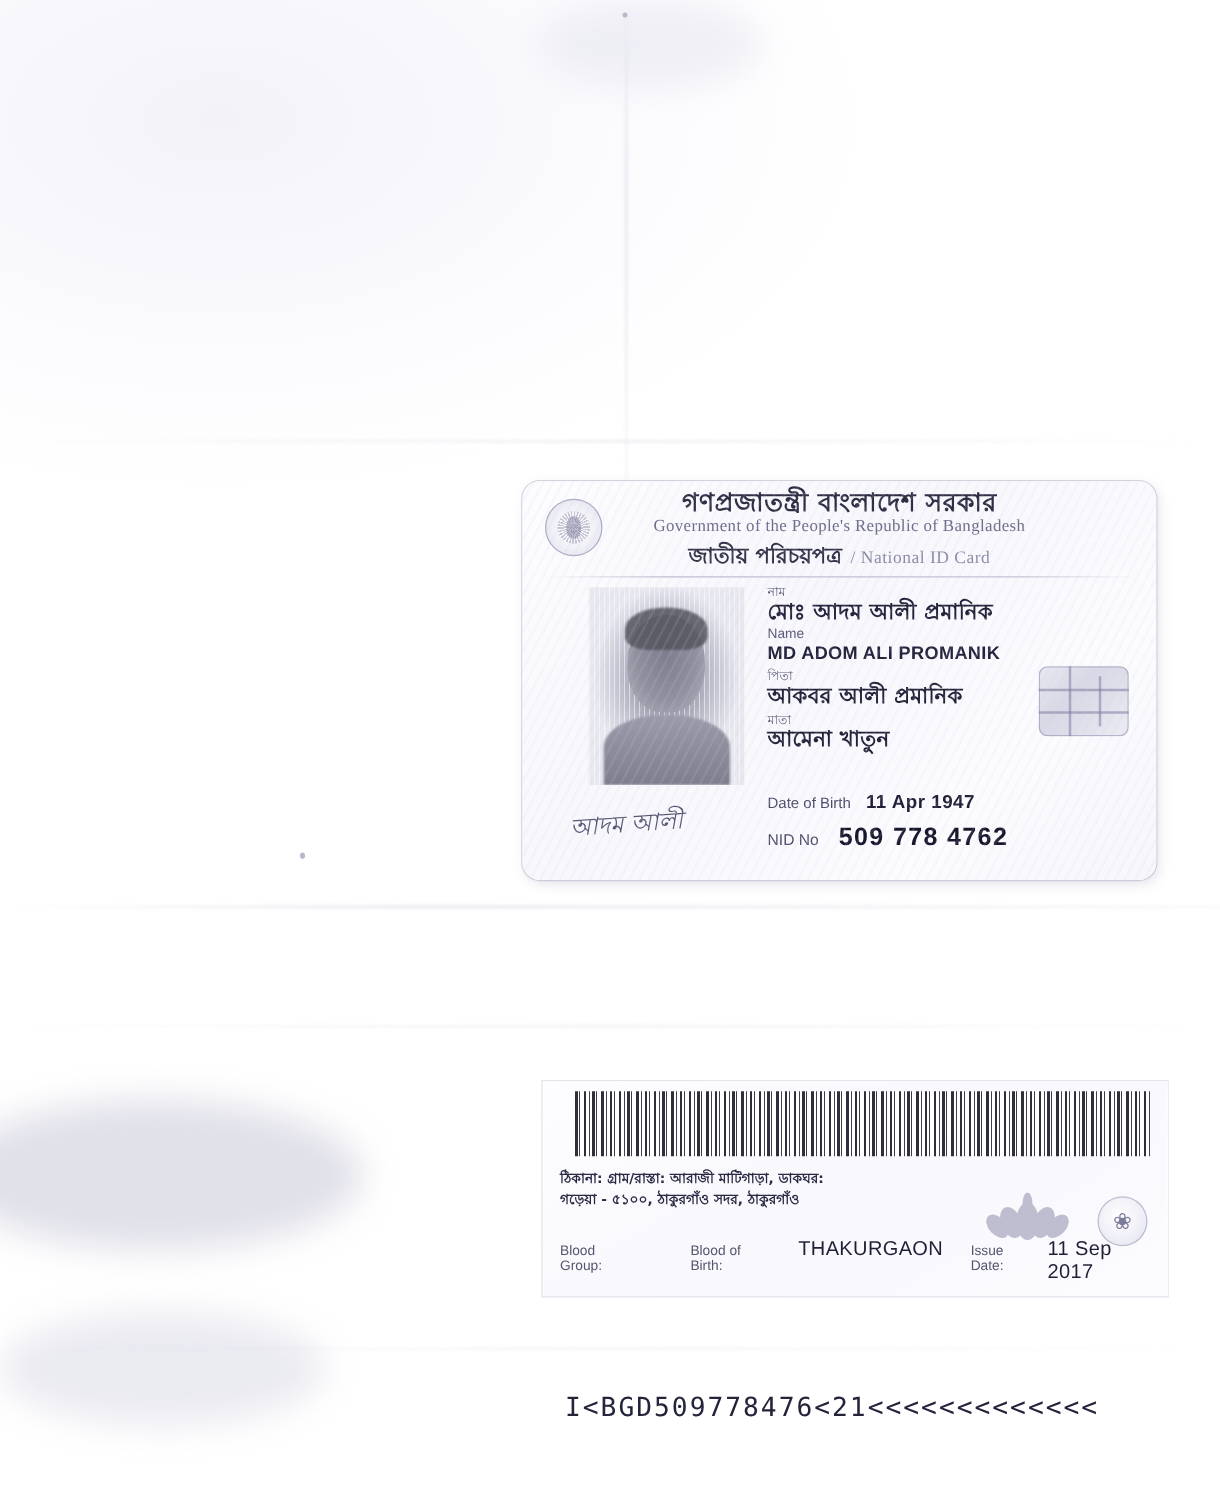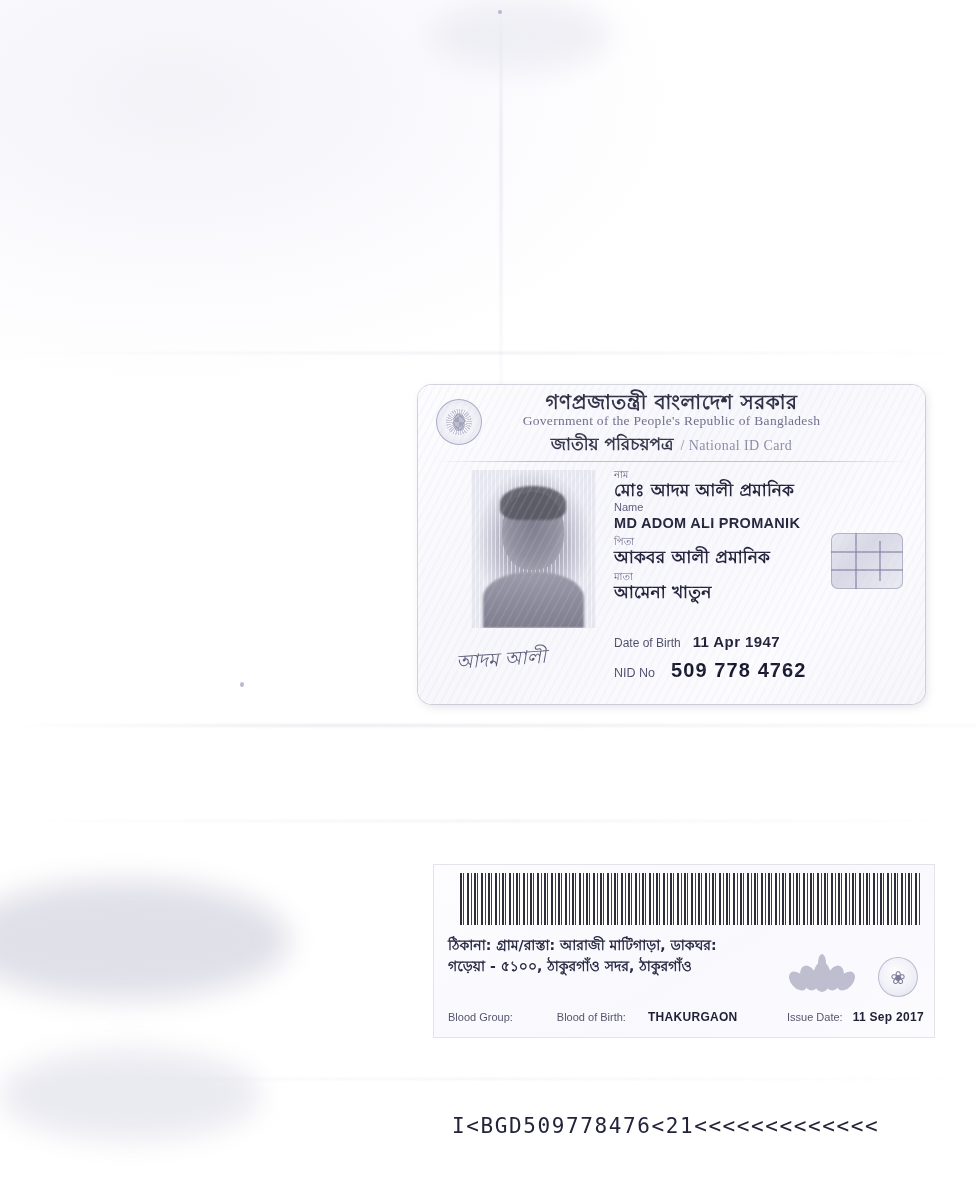--- a/index.html
+++ b/index.html
@@ -320,40 +320,40 @@
         #1d1d2b 0 2px, #ffffff 2px 3px, #2a2a3a 3px 4px, #ffffff 4px 7px,
         #1d1d2b 7px 9px, #ffffff 9px 11px, #30303f 11px 12px, #ffffff 12px 14px);
     opacity: .92;
   }
   .addr {
     position: absolute;
     left: 14px;
     top: 70px;
     width: 330px;
     font-family: "DejaVu Sans", sans-serif;
-    font-size: 14px;
+    font-size: 11px;
     font-weight: 700;
     color: #2a2a44;
     line-height: 1.5;
   }
   .back-meta {
     position: absolute;
     left: 14px;
-    top: 145px;
+    top: 126px;
     right: 10px;
     display: flex;
     align-items: baseline;
     gap: 22px;
     font-size: 11px;
     color: #55556f;
   }
   .back-meta .val {
-    font-weight: 700;
+    font-weight: 400;
     color: #1f1f36;
-    font-size: 12px;
+    font-size: 16px;
     letter-spacing: .3px;
   }
   .back-meta .issue { margin-left: auto; display: flex; gap: 10px; align-items: baseline; }
   .lotus {
     position: absolute;
     right: 74px;
     top: 78px;
     width: 76px;
     height: 50px;
     opacity: .55;

